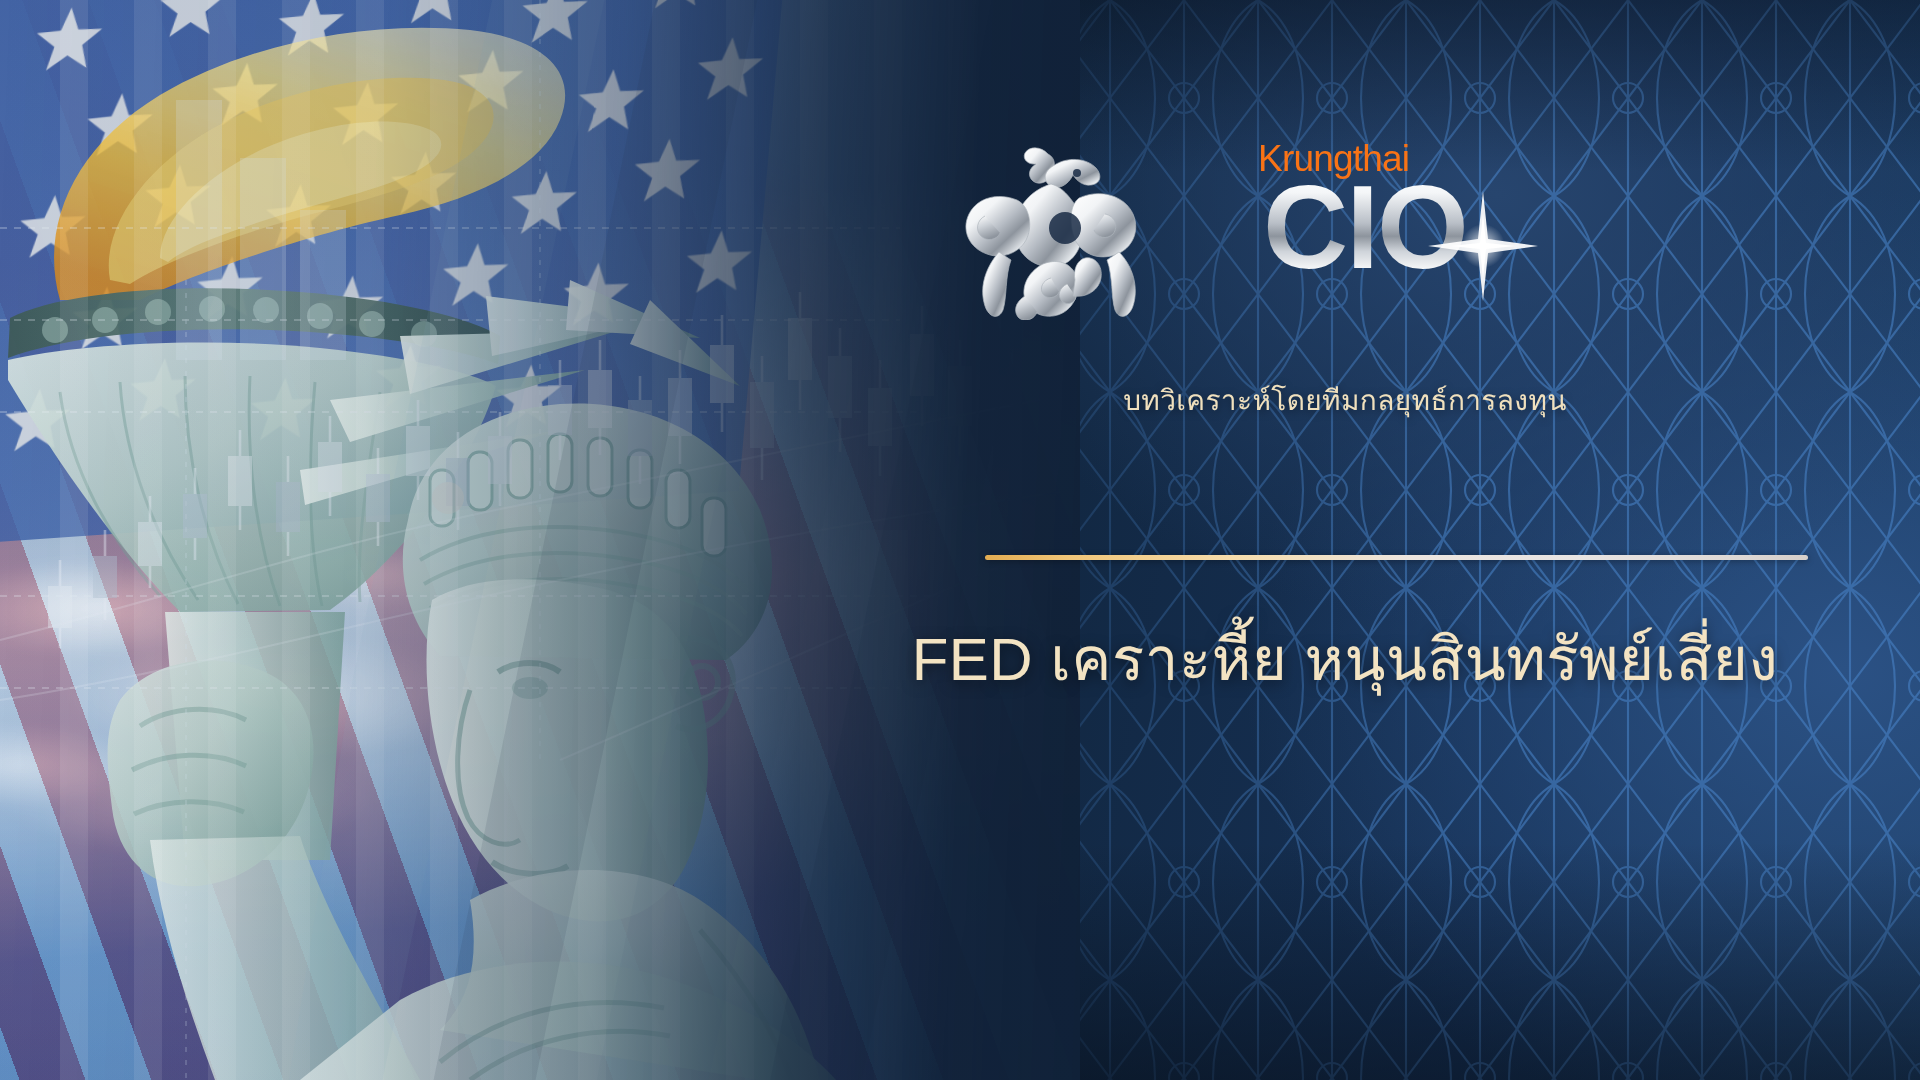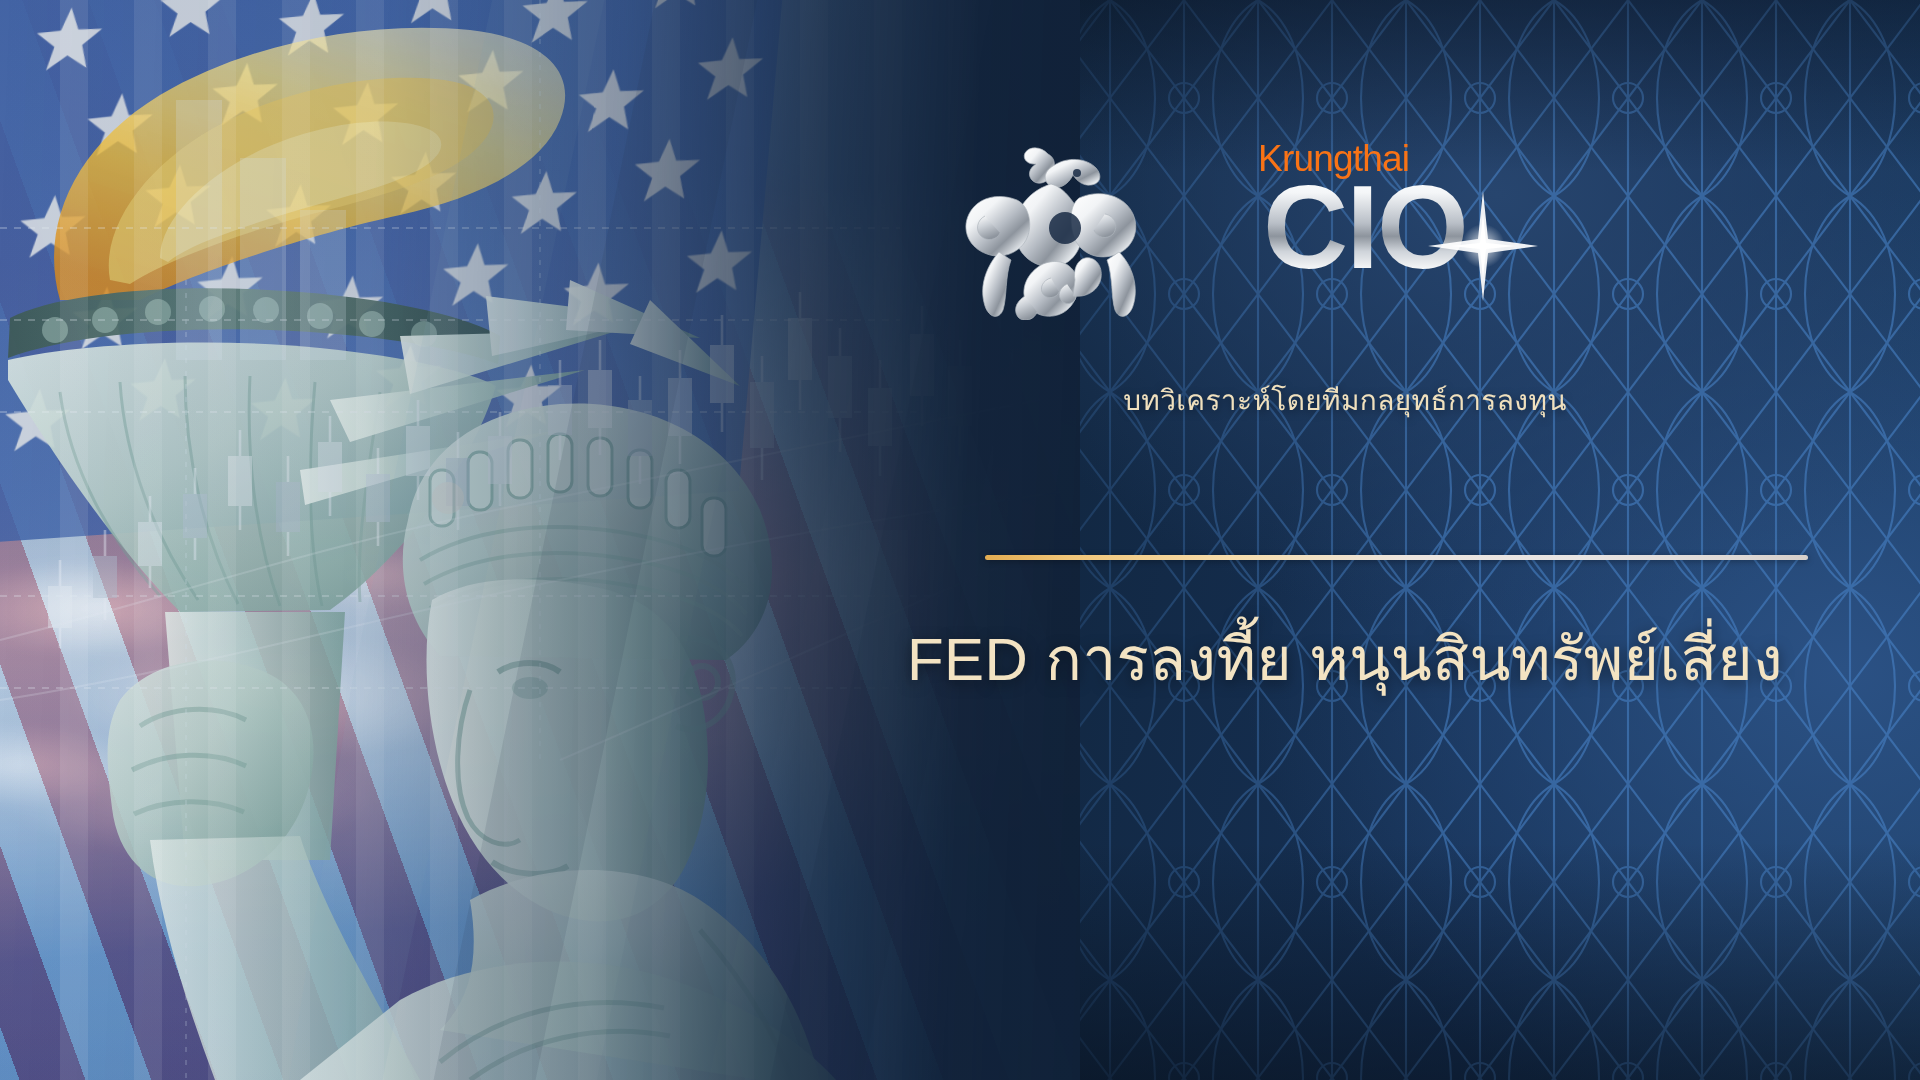--- a/index.html
+++ b/index.html
@@ -579,17 +579,17 @@
           </div>
         </div>
       </div>
     </div>
 
     <div class="subtitle">บทวิเคราะห์โดยทีมกลยุทธ์การลงทุน</div>
 
     <div class="divider"></div>
 
     <div class="headline">
-      <span class="line">FED การลงที้ย หนุนสินทรัพย์เสี่ยง</span>
+      <span class="line">FED เคราะหี้ย หนุนสินทรัพย์เสี่ยง</span>
     </div>
 
   </div>
 </div>
 
 </body></html>

